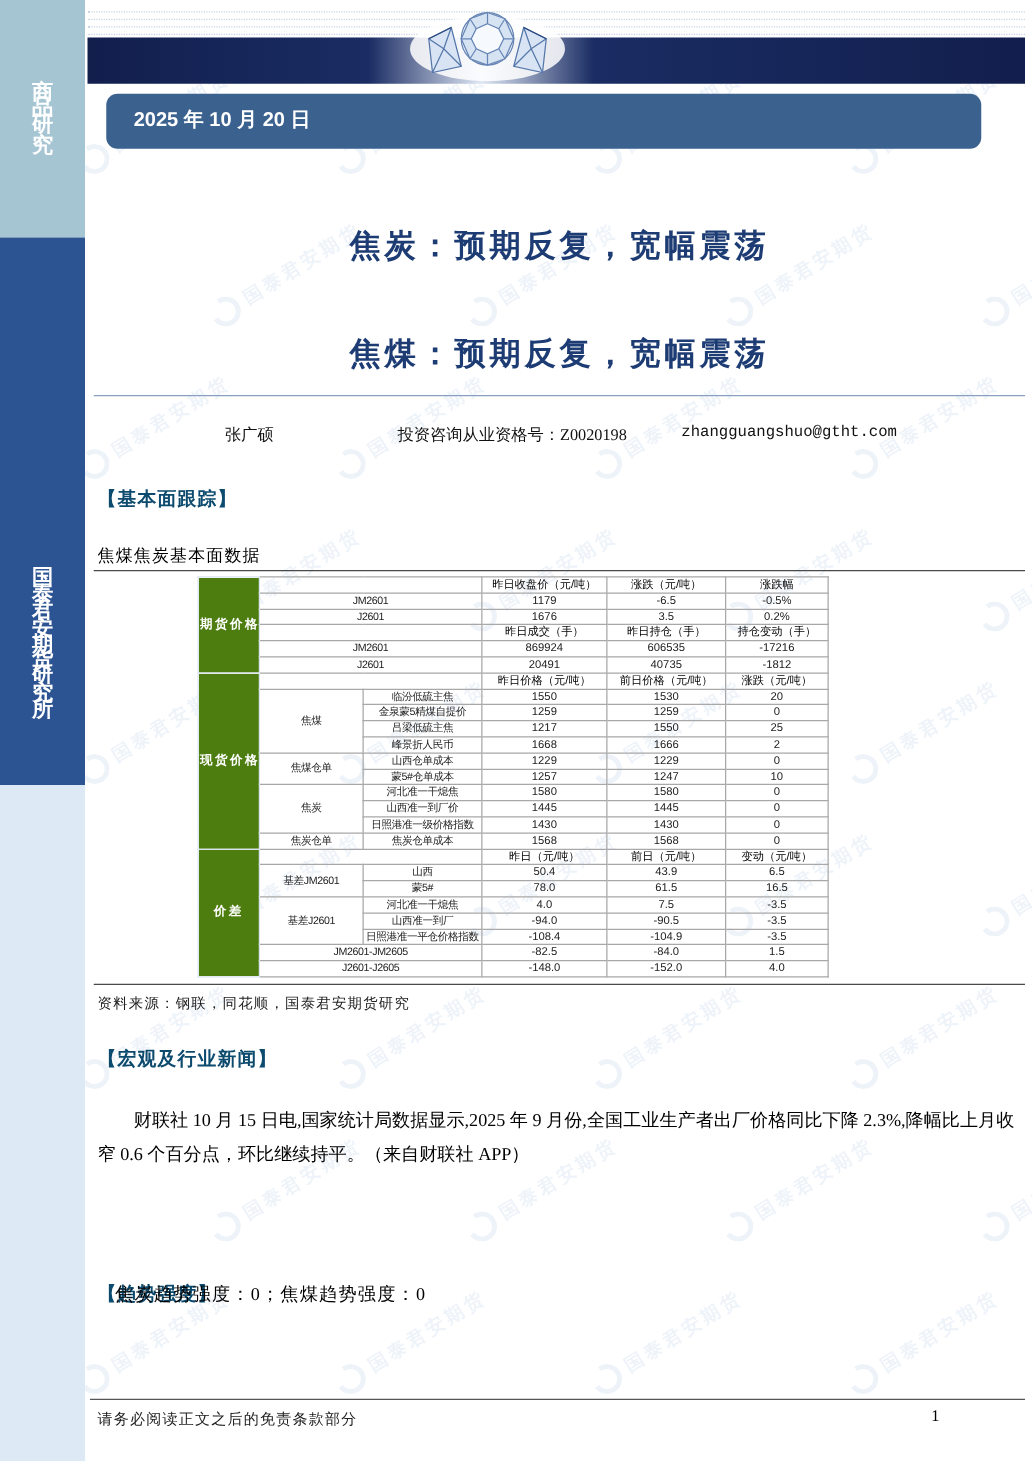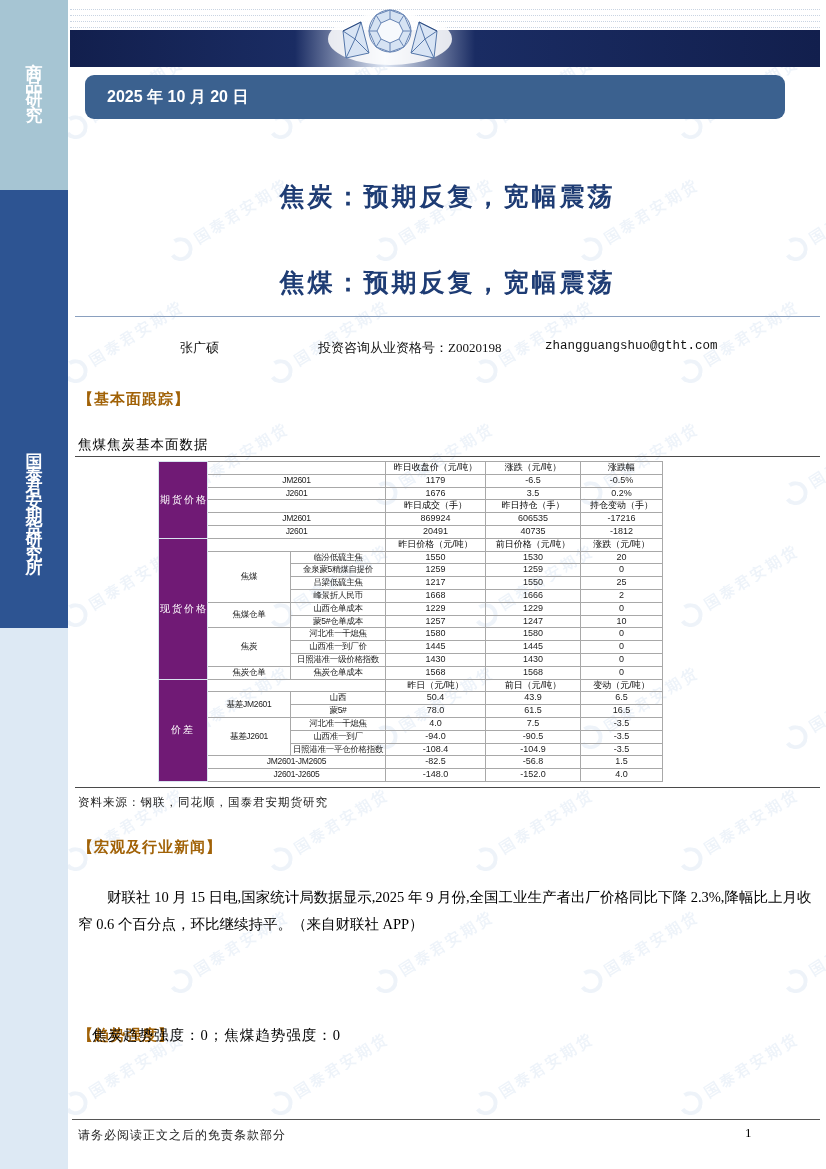--- a/index.html
+++ b/index.html
@@ -41,36 +41,36 @@
   .doc-title{position:absolute;left:75px;width:745px;text-align:center;font-size:25px;
              font-weight:bold;color:#1e3c74;letter-spacing:3px;}
   .title-1{top:180px;} .title-2{top:266px;}
   .divider{position:absolute;left:75px;top:316px;width:745px;border-top:1px solid #8aa0bf;}
 
   
   .author{position:absolute;top:339px;font-size:13px;color:#111;}
   .a-name{left:180px;} .a-qual{left:318px;} .a-mail{left:545px;font-family:"Liberation Mono","DejaVu Sans Mono",monospace;font-size:12.5px;}
 
   
-  .h-sec{position:absolute;left:78px;font-size:15px;font-weight:bold;color:#a16207;letter-spacing:1px;}
+  .h-sec{position:absolute;left:78px;font-size:15px;font-weight:bold;color:#0c4a6e;letter-spacing:1px;}
   .h-fund{top:390px;} .h-news{top:838px;} .h-trend{top:990px;margin-top:36px;}
   .tbl-title{position:absolute;left:78px;top:436px;font-size:13.5px;color:#000;letter-spacing:1px;}
   .rule{position:absolute;left:75px;width:745px;border-top:1.5px solid #4a4a4a;}
   .rule-top{top:456px;} .rule-bot{top:787px;}
   .source{position:absolute;left:78px;top:795px;font-size:11.5px;color:#222;letter-spacing:1px;}
   .news-body{position:absolute;left:78px;top:884px;width:740px;font-size:14.5px;line-height:1.85;
              text-indent:2em;color:#000;}
   .trend-body{position:absolute;left:92px;top:1026px;font-size:14.5px;color:#000;letter-spacing:1px;}
 
   
   .ftable{position:absolute;left:158px;top:461px;width:504px;border-collapse:collapse;
           table-layout:fixed;font-family:"Liberation Sans","DejaVu Sans",sans-serif;}
   .ftable td{border:1px solid #a8a8a8;height:11.8px;line-height:11.8px;padding:0 1px;
              text-align:center;font-size:9px;color:#333;white-space:nowrap;overflow:hidden;}
-  .ftable td.k-g{background:#701a75;color:#fff;font-weight:normal;font-size:10px;
+  .ftable td.k-g{background:#4d7c0f;color:#fff;font-weight:bold;font-size:10px;
                  letter-spacing:2px;border-color:#d9e3ef;}
   .ftable td.k-h{font-weight:normal;color:#000;font-size:9px;}
   .ftable td.k-i,.ftable td.k-s{font-size:8.5px;letter-spacing:-0.3px;color:#222;text-align:center;}
   .ftable td.k-v{font-size:9px;color:#222;}
 
   
   .foot-rule{position:absolute;left:72px;top:1119px;width:748px;border-top:1px solid #555;}
   .foot-note{position:absolute;left:78px;top:1127px;font-size:12px;color:#222;letter-spacing:1px;}
   .foot-page{position:absolute;left:745px;top:1125px;font-size:13px;color:#000;}
 </style>
@@ -441,21 +441,21 @@
         </tr>
         <tr>
           <td class="k-i">日照港准一平仓价格指数</td>
           <td class="k-v">-108.4</td>
           <td class="k-v">-104.9</td>
           <td class="k-v">-3.5</td>
         </tr>
         <tr>
           <td colspan="2" class="k-i">JM2601-JM2605</td>
           <td class="k-v">-82.5</td>
-          <td class="k-v">-56.8</td>
+          <td class="k-v">-84.0</td>
           <td class="k-v">1.5</td>
         </tr>
         <tr>
           <td colspan="2" class="k-i">J2601-J2605</td>
           <td class="k-v">-148.0</td>
           <td class="k-v">-152.0</td>
           <td class="k-v">4.0</td>
         </tr>
       </tbody>
   </table>

